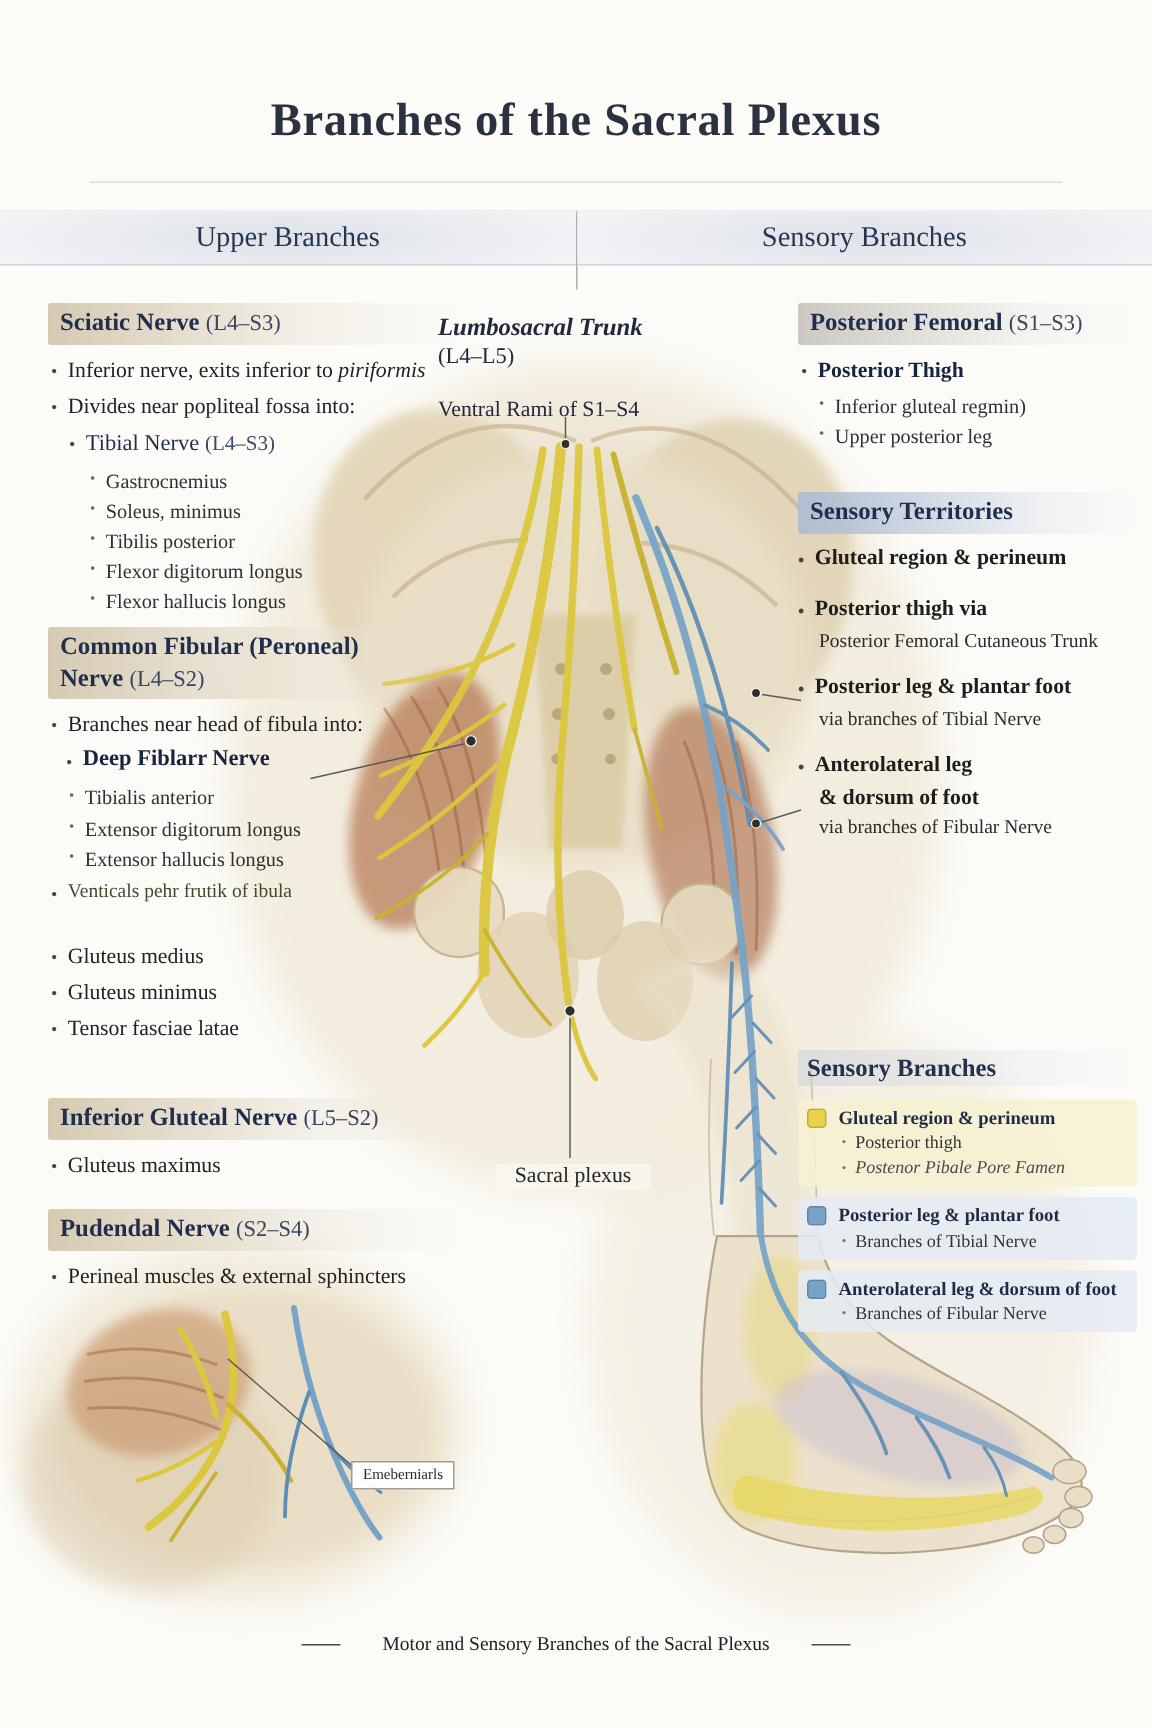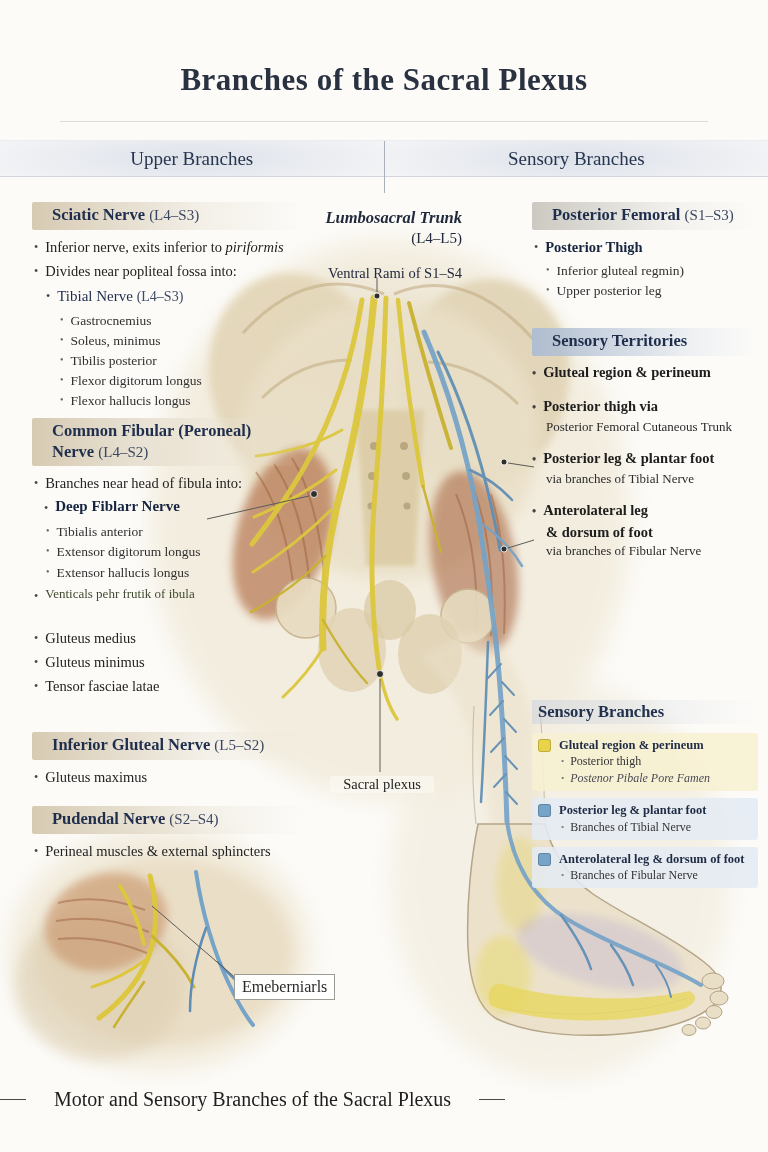--- a/index.html
+++ b/index.html
@@ -24,21 +24,21 @@
   .col-headers{position:absolute;top:140px;left:0;width:768px;height:37px;display:flex;border-top:1px solid #ececee}
   .col-header{flex:1;display:flex;align-items:center;justify-content:center;font-size:19px;color:#273650;background:radial-gradient(ellipse 70% 130% at 50% 50%,#dde2ea 0%,#f5f5f7 85%);border-bottom:1px solid #d2d5da}
   .header-divider{width:1px;height:52px;background:#aab0ba;align-self:flex-start}
 
   .motor-col{position:absolute;left:32px;top:202px;width:276px}
   .sensory-col{position:absolute;left:532px;top:202px;width:226px}
   .nerve-section{position:absolute;left:0;width:100%}
   .sec-sciatic{top:0}.sec-fibular{top:216px}.sec-superior{top:426px}.sec-inferior{top:530px}.sec-pudendal{top:604px}
   .sen-pf{top:0}.sen-terr{top:126px}.sen-legend{top:498px}
 
-  .h-bar{font-size:16.5px;line-height:1.25;color:var(--heading-navy,#1f2e4d);padding:3px 20px 4px;border-radius:2px;margin-bottom:7px}
+  .h-bar{font-size:16.5px;line-height:1.25;color:var(--heading-navy,#1f2e4d);padding:3px 8px 4px;border-radius:2px;margin-bottom:7px}
   .h-bar.tan{background:linear-gradient(90deg,var(--bar-tan,#d6cab2) 0%,rgba(233,226,212,.45) 62%,rgba(240,236,228,0) 100%)}
   .h-bar.gray{background:linear-gradient(90deg,#ccc9c2 0%,rgba(228,226,221,.35) 65%,rgba(235,233,229,0) 100%)}
   .h-bar.blue{background:linear-gradient(90deg,var(--bar-blue,#b0bed2) 0%,rgba(216,223,234,.4) 70%,rgba(230,234,240,0) 100%)}
   .h-name{font-weight:700}
   .h-range{font-weight:400;color:#39465f;font-size:15px}
 
   .b-row{display:flex;gap:7px;font-size:14.5px;color:#222222;line-height:1.45;padding-left:2px;margin-bottom:3px}
   .b-row strong{color:#16243f}
   .bu{color:#444;font-size:12px;line-height:1.75;flex:0 0 auto}
   .sub-head{display:flex;gap:7px;padding-left:14px;margin:4px 0;font-size:15px;line-height:1.4}
@@ -62,29 +62,29 @@
   .legend-head{font-size:16.5px;font-weight:700;color:#22314e;margin-bottom:9px;padding:2px 6px;background:linear-gradient(90deg,rgba(203,210,222,.55),rgba(230,234,240,0))}
   .legend-entry{display:flex;gap:8px;padding:4px 6px;border-radius:3px;margin-bottom:7px}
   .legend-entry.yellow{background:rgba(247,240,210,.88)}
   .legend-entry.blue{background:rgba(228,234,242,.88)}
   .swatch{width:13px;height:13px;border-radius:3px;margin-top:2px;flex:0 0 13px;border:1px solid rgba(0,0,0,.18)}
   .le-label{font-size:12.5px;font-weight:700;color:#1f2b45;line-height:1.3}
   .le-sub{display:flex;gap:6px;font-size:12px;color:#333;padding-left:2px;line-height:1.35}
   .le-sub .bu{font-size:9px;line-height:1.9;color:#777}
   .le-sub.it{font-style:italic;color:#4a4a55}
 
-  .trunk-label{position:absolute;left:292px;top:208px;width:170px;text-align:right;color:#21293c}
+  .trunk-label{position:absolute;left:292px;top:208px;width:170px;text-align:left;color:#21293c}
   .trunk-l1{font-style:italic;font-size:16.5px;font-weight:600}
   .trunk-l2{font-size:15px;margin-top:2px}
   .trunk-l3{font-size:14.5px;margin-top:18px}
   .foramen-box{position:absolute;left:282px;top:578px;width:74px;padding:5px 4px;background:rgba(255,255,255,.93);border:1px solid #a9a294;text-align:center;font-size:14px;line-height:1.35;color:#242424;white-space:pre-line}
   .plexus-label{position:absolute;left:330px;top:776px;width:104px;text-align:center;font-size:14.5px;color:#242424;background:rgba(252,250,245,.6);border-radius:3px}
-  .inset-label{position:absolute;left:234px;top:974px;display:inline-block;padding:3px 7px;background:rgba(255,255,255,.95);border:1px solid #9c9c94;font-size:16px;color:#2a2a2a}
-
-  .footer{position:absolute;top:1088px;left:0;width:100%;display:flex;align-items:center;justify-content:flex-start;gap:28px;font-size:20px;color:#1e1e1e}
+  .inset-label{position:absolute;left:234px;top:974px;display:inline-block;padding:3px 7px;background:rgba(255,255,255,.95);border:1px solid #9c9c94;font-size:10px;color:#2a2a2a}
+
+  .footer{position:absolute;top:1088px;left:0;width:100%;display:flex;align-items:center;justify-content:center;gap:28px;font-size:13px;color:#1e1e1e}
   .fline{width:26px;height:1px;background:#4a4a4a}
 </style>
 </head>
 <body>
 
 <div class="page">
 
   <svg class="art" viewBox="0 0 768 1152" aria-hidden="true">
     <defs>
       <filter id="b2" x="-30%" y="-30%" width="160%" height="160%">

